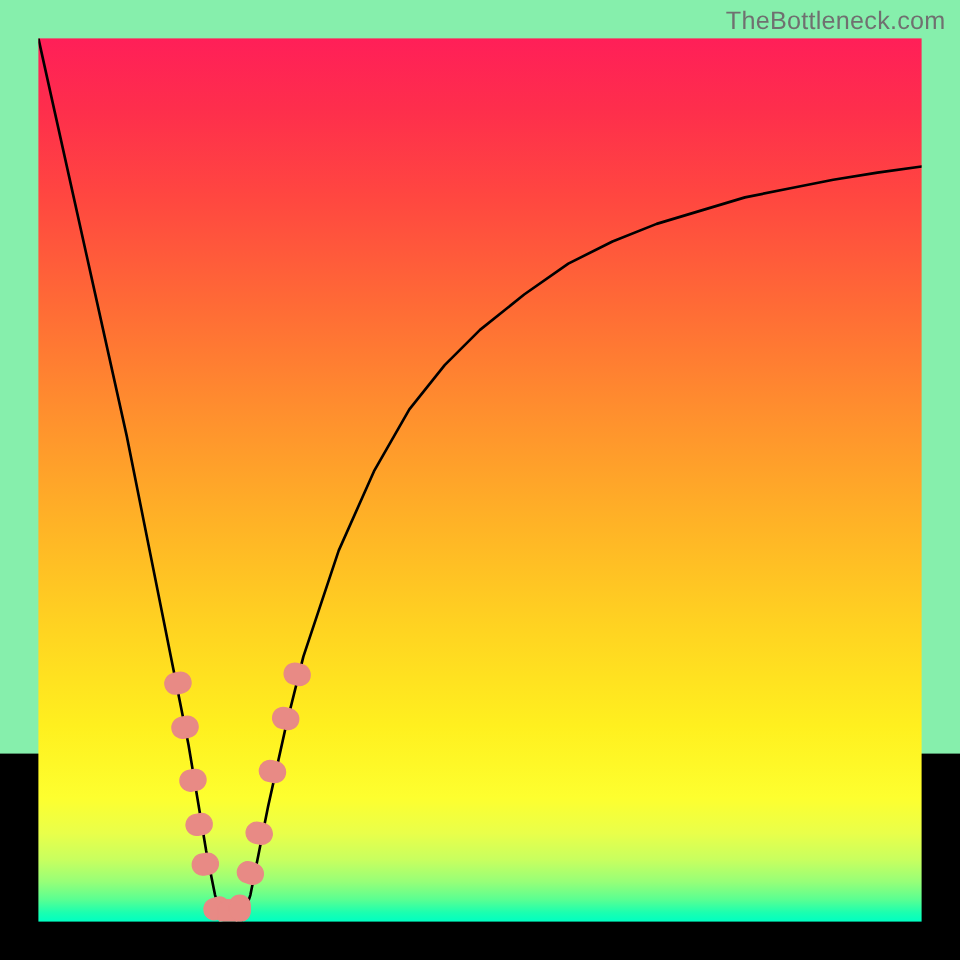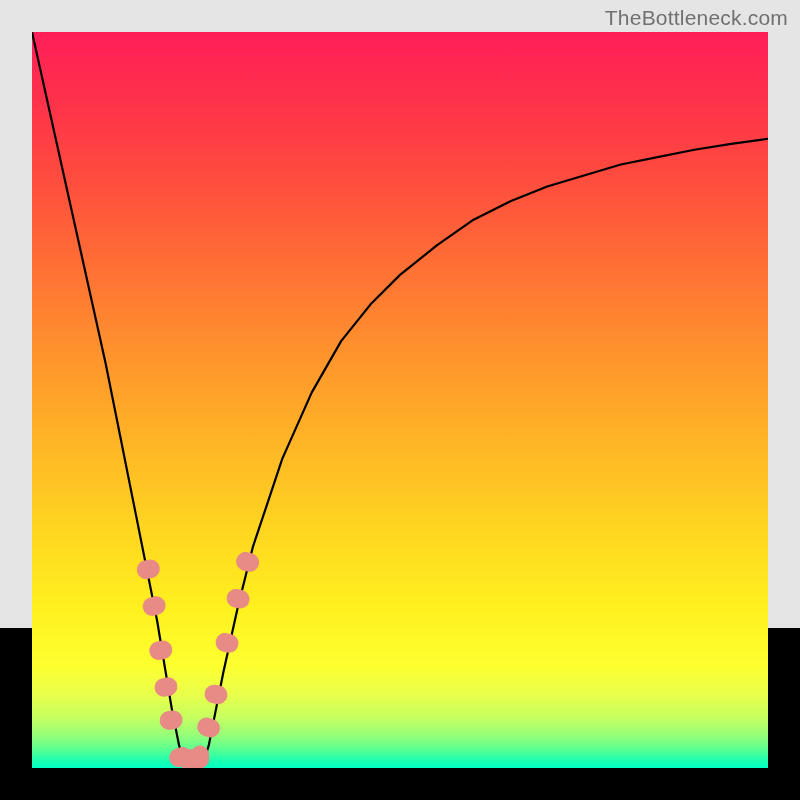--- a/index.html
+++ b/index.html
@@ -10,21 +10,21 @@
     background: #000;
     overflow: hidden;
     font-family: Arial, Helvetica, sans-serif;
   }
   .frame {
     position: absolute;
     left: 0;
     top: 0;
     width: 800px;
     height: 628px;
-    background: #e5e5e5;
+    background: #86efac;
   }
   .watermark {
     position: absolute;
     top: 6px;
     right: 12px;
     color: #707070;
     font-size: 21px;
     font-weight: 400;
     letter-spacing: 0.2px;
     white-space: nowrap;

